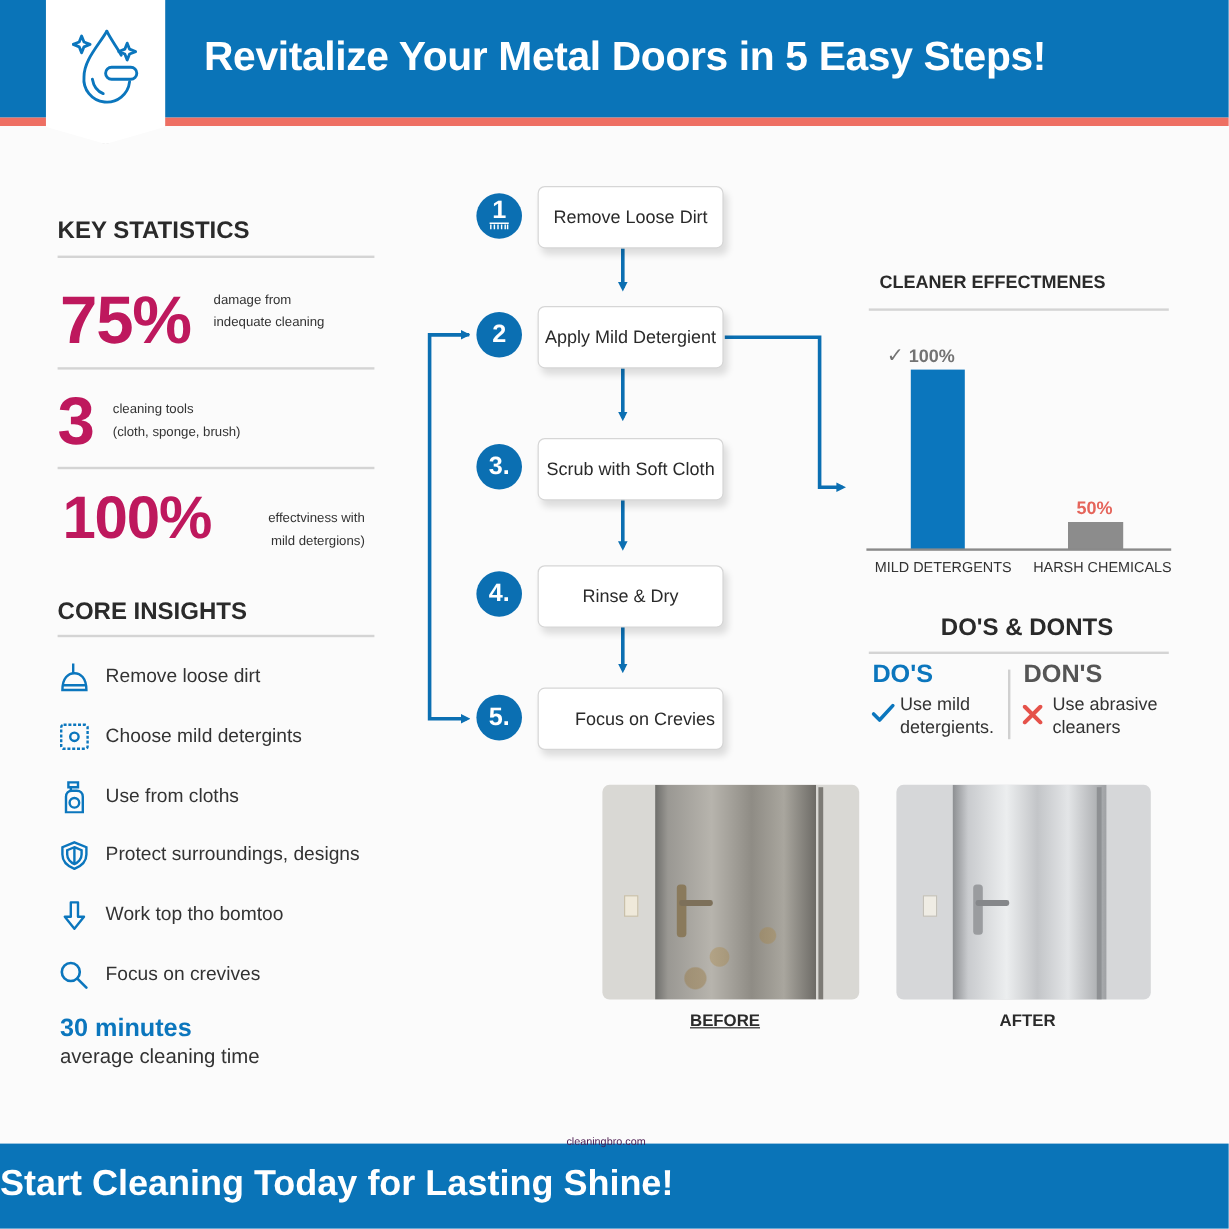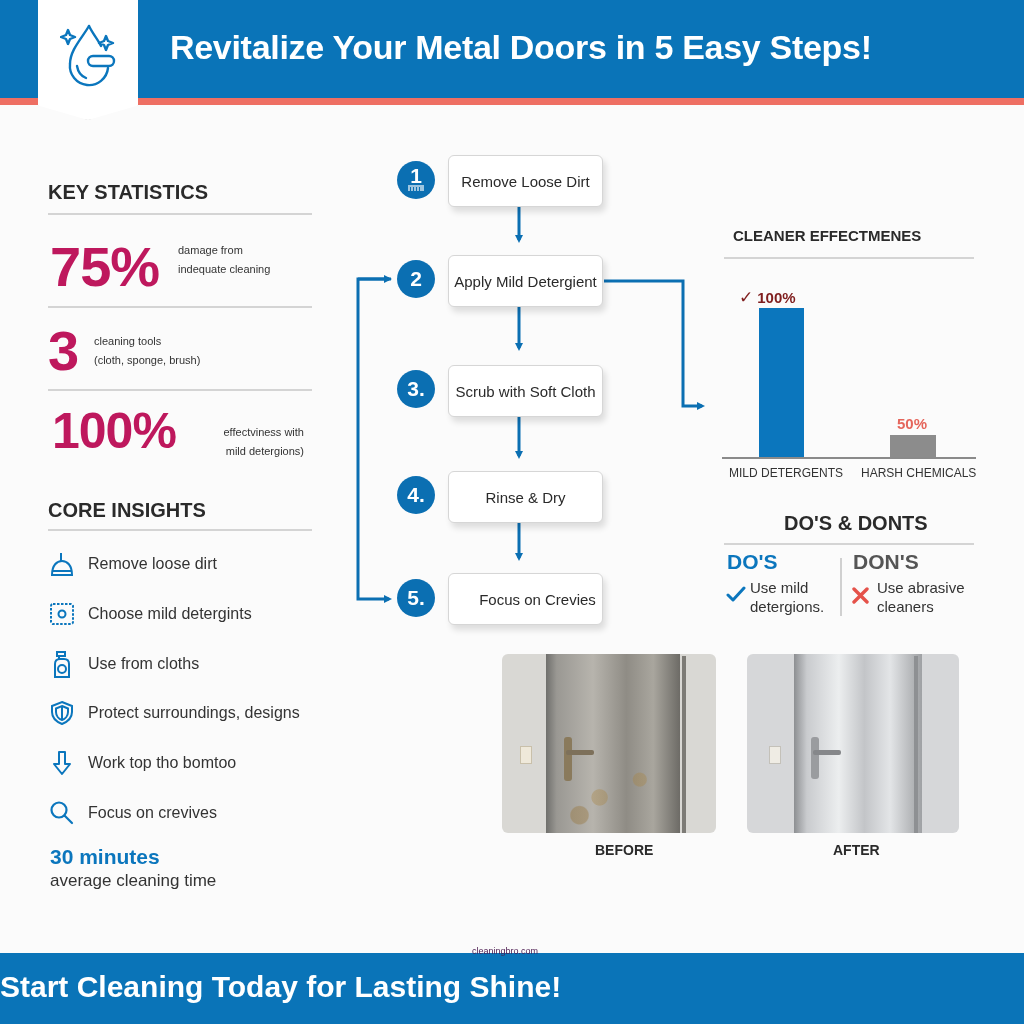--- a/index.html
+++ b/index.html
@@ -197,21 +197,21 @@
 
 <div class="step-num" style="top:476px;">4.</div>
 <div class="step-box" style="top:471px;">Rinse &amp; Dry</div>
 
 <div class="step-num" style="top:579px;">5.</div>
 <div class="step-box" style="top:573px;padding-left:24px;">Focus on Crevies</div>
 
 <div class="chart-title">CLEANER EFFECTMENES</div>
 <div class="chart-divider"></div>
 
-<div class="bar-label" style="left:739px; top:287px; color:#7f1d1d;">
+<div class="bar-label" style="left:739px; top:287px; color:#737373;">
   <span style="font-size:17px; margin-right:4px;">✓</span><span>100%</span>
 </div>
 <div class="bar" style="left:759px; top:308px; width:45px; height:150px; background:#0b76bd;"></div>
 
 <div class="bar-label" style="left:897px; top:415px; color:#e5655b;">50%</div>
 <div class="bar" style="left:890px; top:435px; width:46px; height:23px; background:#8c8c8c;"></div>
 
 <div class="axis-line"></div>
 <div class="cat-label" style="left:729px;">MILD DETERGENTS</div>
 <div class="cat-label" style="left:861px;">HARSH CHEMICALS</div>
@@ -220,40 +220,40 @@
 <div class="dd-divider"></div>
 <div class="dd-head" style="left:727px; color:#0b76bd;">DO'S</div>
 <div class="dd-head" style="left:853px; color:#555;">DON'S</div>
 <div class="dd-vline"></div>
 
 <svg style="position:absolute; left:726px; top:586px;" width="20" height="16" viewBox="0 0 20 16">
     <path d="M2 9 L7 14 L18 2" fill="none" stroke="#0b76bd" stroke-width="3" stroke-linecap="round" stroke-linejoin="round"></path>
   </svg>
 <div class="dd-text" style="left:750px;">
   <div>Use mild</div>
-  <div>detergions.</div>
+  <div>detergients.</div>
 </div>
 
 <svg style="position:absolute; left:852px; top:587px;" width="17" height="17" viewBox="0 0 17 17">
     <path d="M2 2 L15 15 M15 2 L2 15" fill="none" stroke="#e5524a" stroke-width="3.4" stroke-linecap="round"></path>
   </svg>
 <div class="dd-text" style="left:877px;">
   <div>Use abrasive</div>
   <div>cleaners</div>
 </div>
 
 <div class="photo" style="left:502px; width:214px; background:#d9d8d4;">
   <div style="position:absolute; left:44px; top:0; width:134px; height:179px; background:linear-gradient(90deg,#6f6f6c 0%,#9a9893 8%,#b7b4ad 35%,#8f8c85 60%,#a9a69e 80%,#6d6b66 100%);"></div>
   <div style="position:absolute; left:44px; top:90px; width:134px; height:89px; background:radial-gradient(circle at 40% 60%, rgba(168,130,60,0.35) 0 8%, transparent 9%), radial-gradient(circle at 70% 40%, rgba(168,130,60,0.35) 0 6%, transparent 7%), radial-gradient(circle at 25% 80%, rgba(150,115,55,0.4) 0 7%, transparent 8%);"></div>
   <div style="position:absolute; left:180px; top:2px; width:4px; height:177px; background:#7d7b76;"></div>
   <div style="position:absolute; left:62px; top:83px; width:8px; height:44px; border-radius:3px; background:#8a7a5c;"></div>
   <div style="position:absolute; left:64px; top:96px; width:28px; height:5px; border-radius:2px; background:#7d705a;"></div>
   <div style="position:absolute; left:18px; top:92px; width:12px; height:18px; background:#efe9da; border:1px solid #c9c0aa;"></div>
 </div>
-<div class="photo-label" style="left:595px;">BEFORE</div>
+<div class="photo-label" style="left:575px;text-decoration:underline;">BEFORE</div>
 
 <div class="photo" style="left:747px; width:212px; background:#d6d7d9;">
   <div style="position:absolute; left:47px; top:0; width:128px; height:179px; background:linear-gradient(90deg,#8d8f92 0%,#c9cbce 10%,#eceeef 35%,#c3c5c8 55%,#e3e5e7 75%,#9fa1a4 100%);"></div>
   <div style="position:absolute; left:167px; top:2px; width:4px; height:177px; background:#8e9093;"></div>
   <div style="position:absolute; left:64px; top:83px; width:8px; height:42px; border-radius:3px; background:#9a9c9f;"></div>
   <div style="position:absolute; left:66px; top:96px; width:28px; height:5px; border-radius:2px; background:#85878a;"></div>
   <div style="position:absolute; left:22px; top:92px; width:12px; height:18px; background:#efece4; border:1px solid #c4c1b9;"></div>
 </div>
 <div class="photo-label" style="left:833px;">AFTER</div>
 

